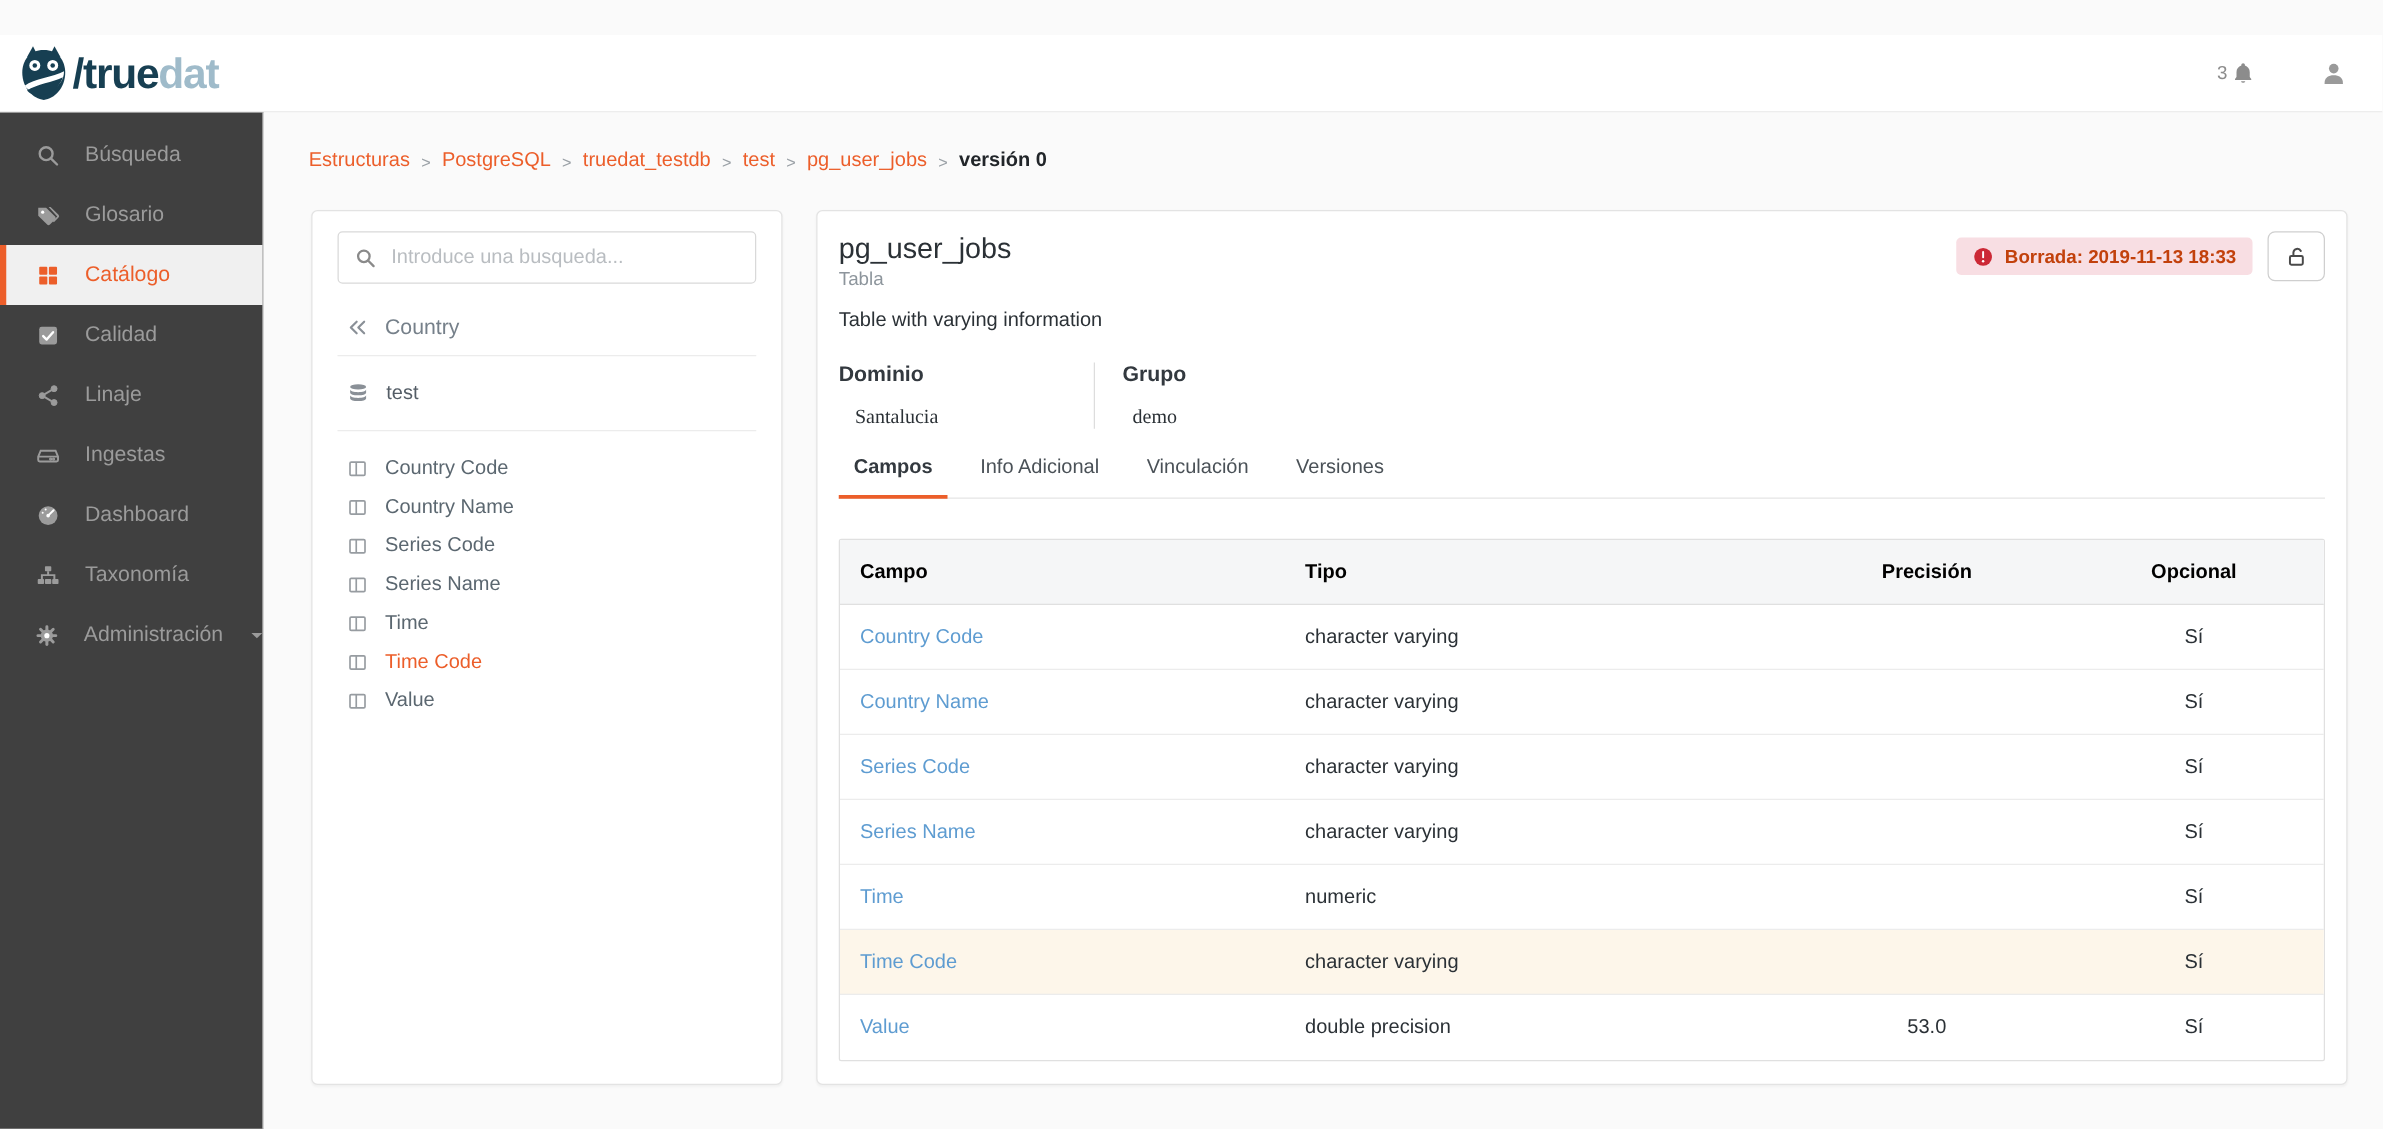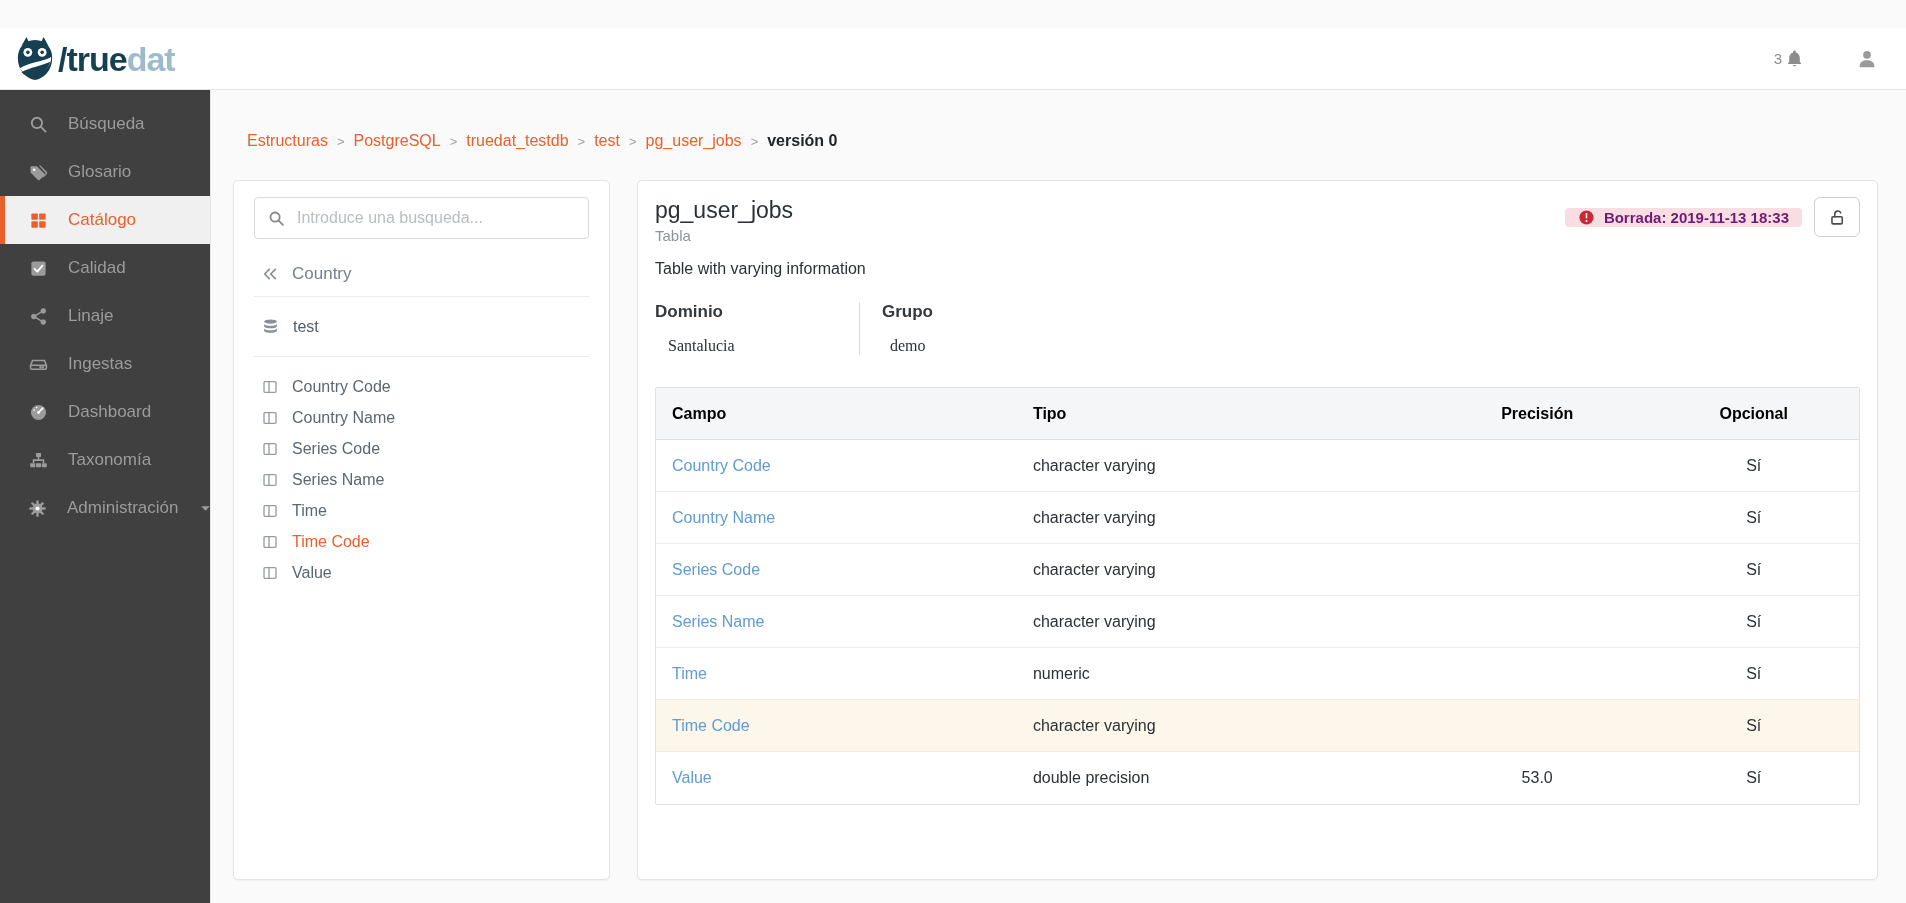--- a/index.html
+++ b/index.html
@@ -23,27 +23,27 @@
     color:#9b9b9b; font-size:17px; cursor:pointer; position:relative; }
   .side-item .icon { width:20px; color:#9b9b9b; }
   .side-item.active { background:#f0f0f0; color:#EC5E2A; }
   .side-item.active .icon { color:#EC5E2A; }
   .side-item.active::before { content:""; position:absolute; left:0; top:0; bottom:0; width:5px; background:#EC5E2A; }
   .side-caret { margin-left:auto; margin-right:26px; color:#8c8c8c; }
 
   .content { flex:1; background:#fafafa; }
 
   
-  .breadcrumb { margin:42px 0 0 36px; font-size:16px; display:flex; align-items:center; gap:9px; }
+  .breadcrumb { margin:30px 0 0 36px; font-size:16px; display:flex; align-items:center; gap:9px; }
   .crumb { color:#EC5E2A; text-decoration:none; cursor:pointer; }
   .crumb-sep { color:#9aa0a6; font-size:13px; }
   .crumb-current { color:#212529; font-weight:700; }
 
   
-  .cards { display:flex; margin:30px 28px 0 22px; gap:27px; align-items:flex-start; }
+  .cards { display:flex; margin:30px 28px 0 38px; gap:27px; align-items:flex-start; }
   .card { background:#fff; border:1px solid #e3e3e3; border-radius:5px;
     box-shadow:0 1px 2px rgba(0,0,0,0.04); }
   .tree-card { width:377px; height:700px; padding:16px 20px; flex-shrink:0; }
   .main-card { flex:1; height:700px; padding:16px 17px; }
 
   
   .search-box { position:relative; height:42px; border:1px solid #d9d9d9; border-radius:4px;
     display:flex; align-items:center; background:#fff; }
   .search-box .icon { position:absolute; left:13px; color:#8a8a8a; }
   .search-box input { border:0; outline:none; width:100%; height:100%; padding-left:42px;
@@ -58,22 +58,22 @@
   .field-item { height:31px; display:flex; align-items:center; gap:14px; padding-left:8px;
     font-size:16px; color:#5b6770; cursor:pointer; }
   .field-item .icon { color:#979ca1; }
   .field-item.selected { color:#EC5E2A; }
 
   
   .mc-top { display:flex; align-items:flex-start; }
   .mc-title { font-size:23px; color:#2b3136; }
   .mc-subtitle { font-size:15px; color:#8d959c; margin-top:3px; }
   .mc-right { margin-left:auto; display:flex; align-items:center; gap:12px; }
-  .deleted-badge { background:#F8DEE3; color:#701a75; font-size:15px; font-weight:700;
-    height:19px; display:flex; align-items:center; gap:9px; padding:0 13px; border-radius:4px; }
+  .deleted-badge { background:#F8DEE3; color:#c2410c; font-size:15px; font-weight:700;
+    height:30px; display:flex; align-items:center; gap:9px; padding:0 13px; border-radius:4px; }
   .lock-btn { width:46px; height:40px; border:1px solid #cfcfcf; border-radius:6px; background:#fff;
     display:flex; align-items:center; justify-content:center; color:#4a4a4a; cursor:pointer; }
   .mc-desc { margin-top:16px; font-size:16px; color:#2b3136; }
 
   .meta { display:flex; margin-top:24px; }
   .meta-col { }
   .meta-col.first { width:205px; border-right:1px solid #ddd; }
   .meta-col.second { padding-left:22px; }
   .meta-label { font-size:17px; font-weight:700; color:#33393f; }
   .meta-value { font-size:16px; color:#2b3136; margin-top:15px; padding-left:13px;font-family:Liberation Serif, serif; }
@@ -407,20 +407,26 @@
           <div class="meta-col first">
             <div class="meta-label">Dominio</div>
             <div class="meta-value">Santalucia</div>
           </div>
           <div class="meta-col second">
             <div class="meta-label">Grupo</div>
             <div class="meta-value">demo</div>
           </div>
         </div>
 
+        <div class="tabs">
+          <div class="tab active">Campos</div>
+          <div class="tab">Info Adicional</div>
+          <div class="tab">Vinculación</div>
+          <div class="tab">Versiones</div>
+        </div>
 
         <div class="ftable">
           <div class="t-row t-head">
             <div class="t-cell">Campo</div>
             <div class="t-cell">Tipo</div>
             <div class="t-cell center">Precisión</div>
             <div class="t-cell center">Opcional</div>
           </div>
           <div class="t-body">
             <div class="t-row">

